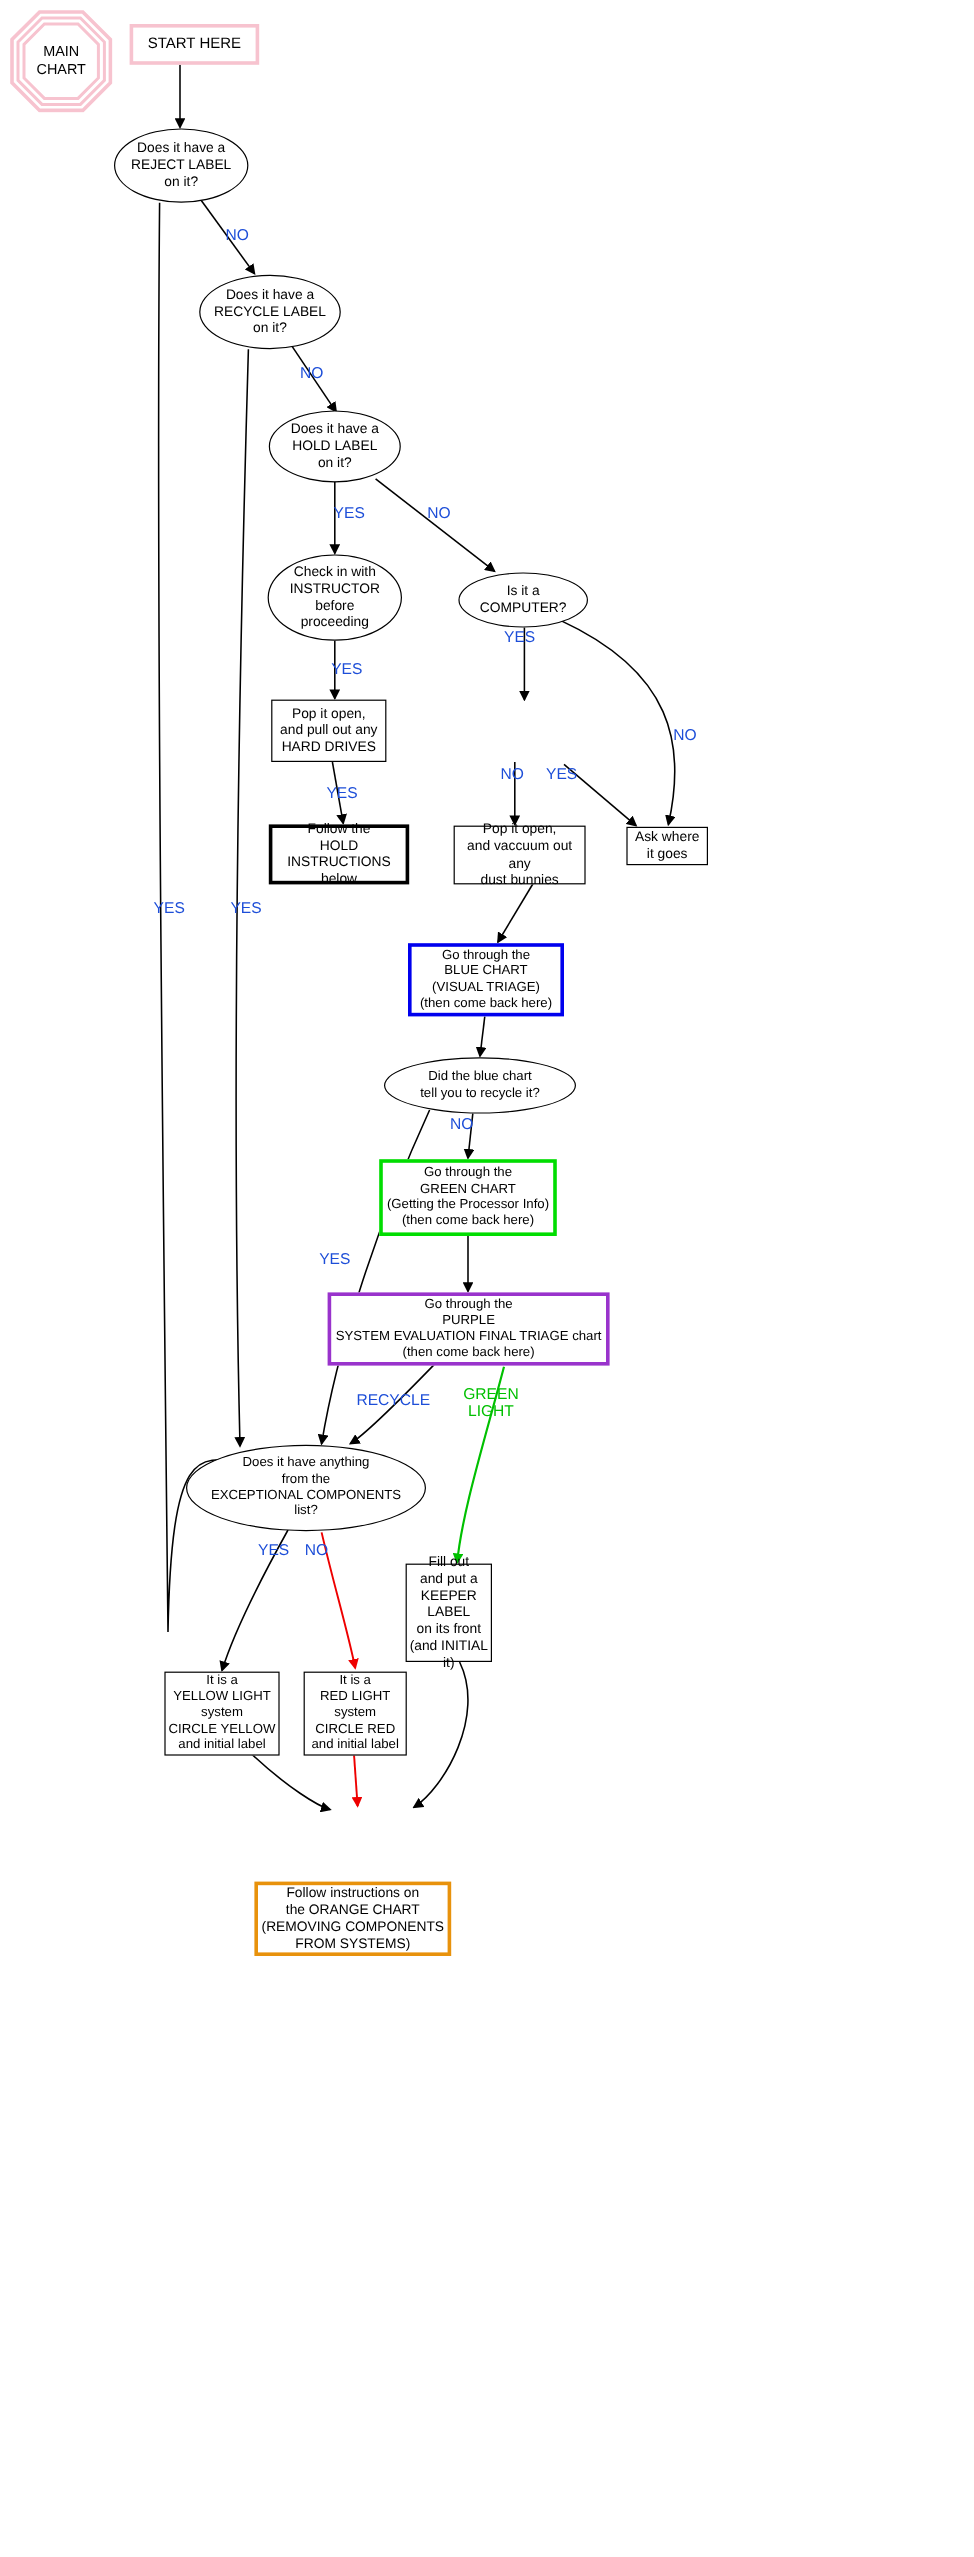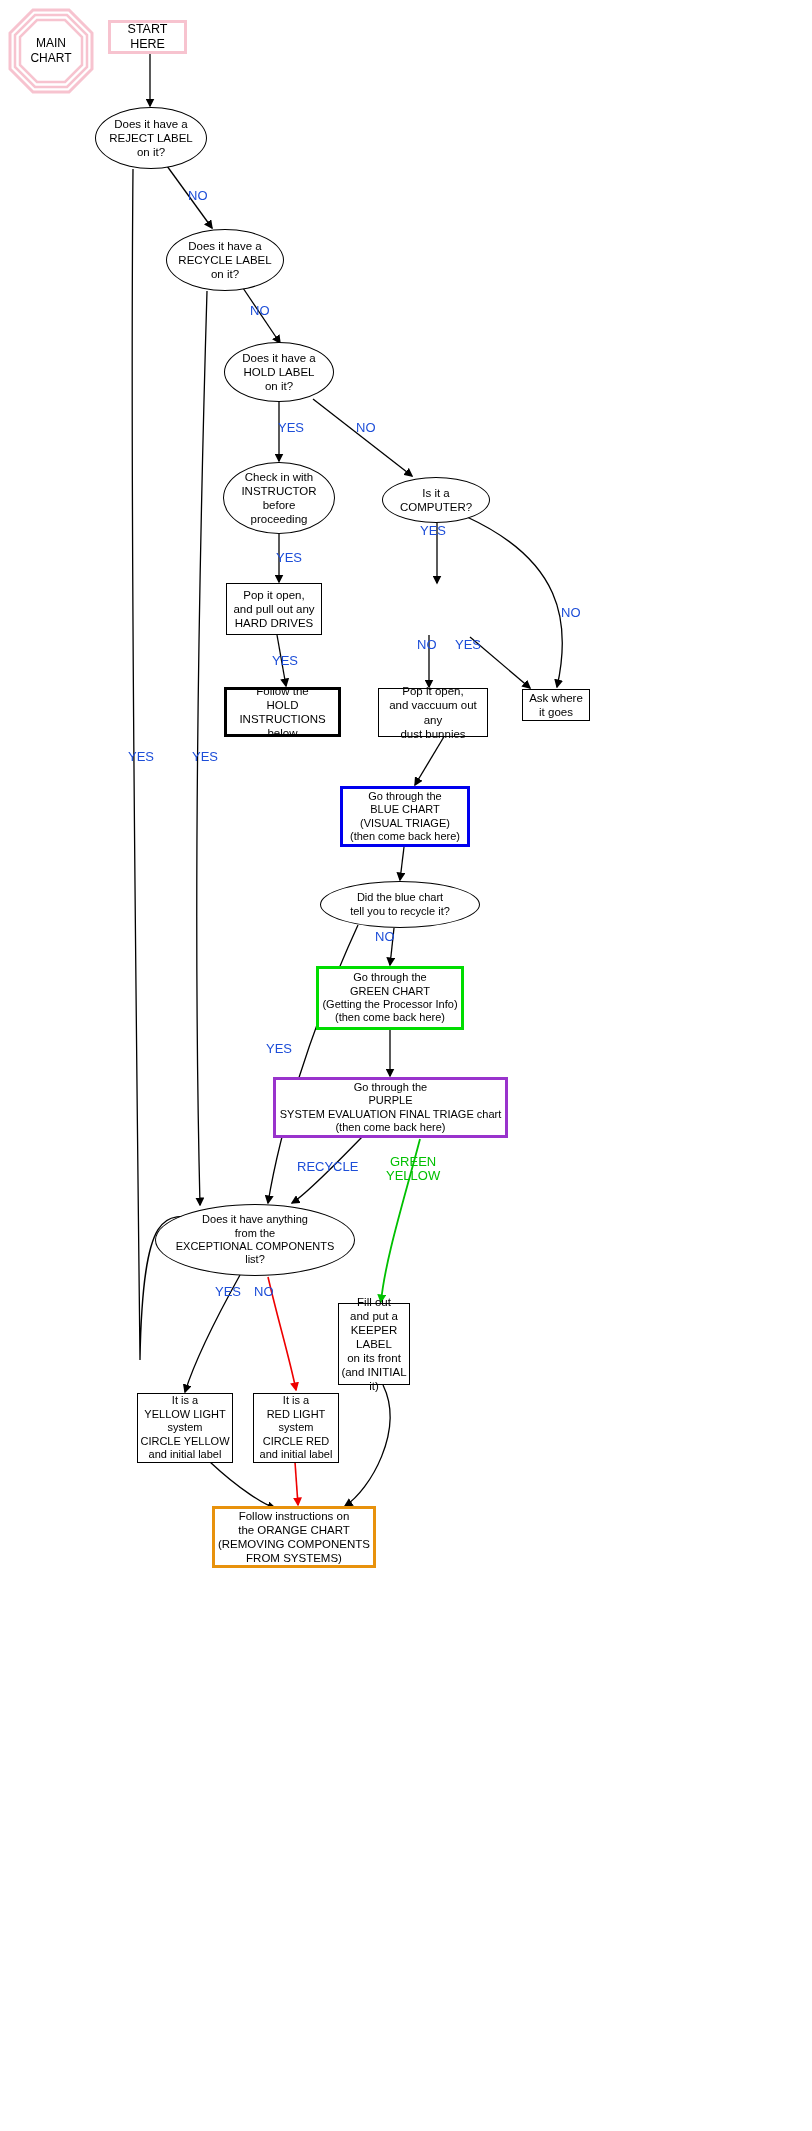--- a/index.html
+++ b/index.html
@@ -100,21 +100,21 @@
   <div class="oct" style="left:8px;top:8px;width:86px;height:86px;font-size:12px;">
     <svg width="86" height="86" viewBox="0 0 86 86">
       <polygon points="25,2 61,2 84,25 84,61 61,84 25,84 2,61 2,25" fill="#fff" stroke="#f7c3cf" stroke-width="3"></polygon>
       <polygon points="27,7 59,7 79,27 79,59 59,79 27,79 7,59 7,27" fill="none" stroke="#f7c3cf" stroke-width="2.5"></polygon>
       <polygon points="29,12 57,12 74,29 74,57 57,74 29,74 12,57 12,29" fill="none" stroke="#f7c3cf" stroke-width="2.5"></polygon>
     </svg>
     <span class="txt">MAIN
 CHART</span>
   </div>
 
-  <div class="node box-pink" style="left:108px;top:20px;width:79px;height:34px;font-size:12.5px;">
+  <div class="node box-pink" style="left:108px;top:20px;width:108px;height:34px;font-size:12.5px;">
     <span class="txt">START HERE</span>
   </div>
 
   <div class="node ell" style="left:95px;top:107px;width:112px;height:62px;font-size:11.5px;">
     <span class="txt">Does it have a
 REJECT LABEL
 on it?</span>
   </div>
 
   <div class="node ell" style="left:166px;top:229px;width:118px;height:62px;font-size:11.5px;">
@@ -215,21 +215,21 @@
   </div>
 
   <div class="node box" style="left:253px;top:1393px;width:86px;height:70px;font-size:11px;">
     <span class="txt">It is a
 RED LIGHT
 system
 CIRCLE RED
 and initial label</span>
   </div>
 
-  <div class="node box-orange" style="left:212px;top:1506px;width:164px;height:62px;font-size:11.5px;">
+  <div class="node box-orange" style="left:212px;top:1568px;width:164px;height:62px;font-size:11.5px;">
     <span class="txt">Follow instructions on
 the ORANGE CHART
 (REMOVING COMPONENTS
 FROM SYSTEMS)</span>
   </div>
 
   <div class="elabel" style="left:188px;top:189px;">NO</div>
   <div class="elabel" style="left:128px;top:750px;">YES</div>
   <div class="elabel" style="left:250px;top:304px;">NO</div>
   <div class="elabel" style="left:192px;top:750px;">YES</div>
@@ -238,17 +238,17 @@
   <div class="elabel" style="left:276px;top:551px;">YES</div>
   <div class="elabel" style="left:272px;top:654px;">YES</div>
   <div class="elabel" style="left:420px;top:524px;">YES</div>
   <div class="elabel" style="left:561px;top:606px;">NO</div>
   <div class="elabel" style="left:417px;top:638px;">NO</div>
   <div class="elabel" style="left:455px;top:638px;">YES</div>
   <div class="elabel" style="left:375px;top:930px;">NO</div>
   <div class="elabel" style="left:266px;top:1042px;">YES</div>
   <div class="elabel" style="left:297px;top:1160px;">RECYCLE</div>
   <div class="elabel green" style="left:386px;top:1155px;text-align:center;">GREEN
-YELLOW</div>
+LIGHT</div>
   <div class="elabel" style="left:215px;top:1285px;">YES</div>
   <div class="elabel" style="left:254px;top:1285px;">NO</div>
 
 </div>
 
 </body></html>

